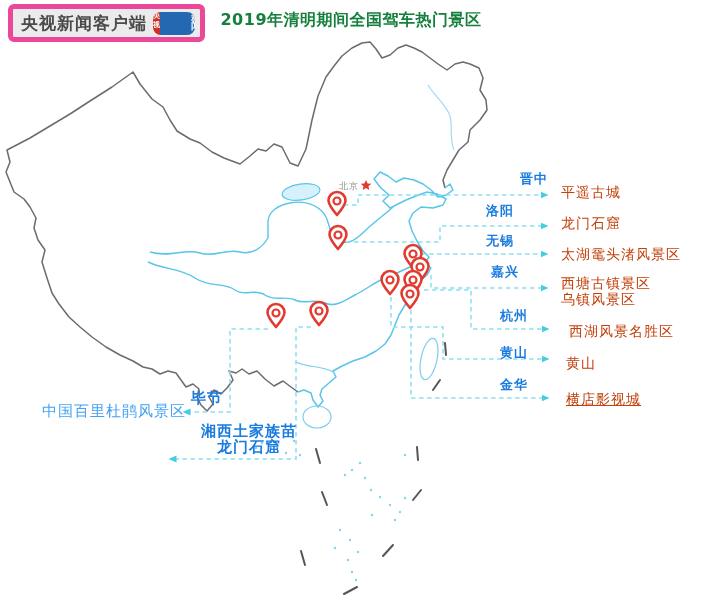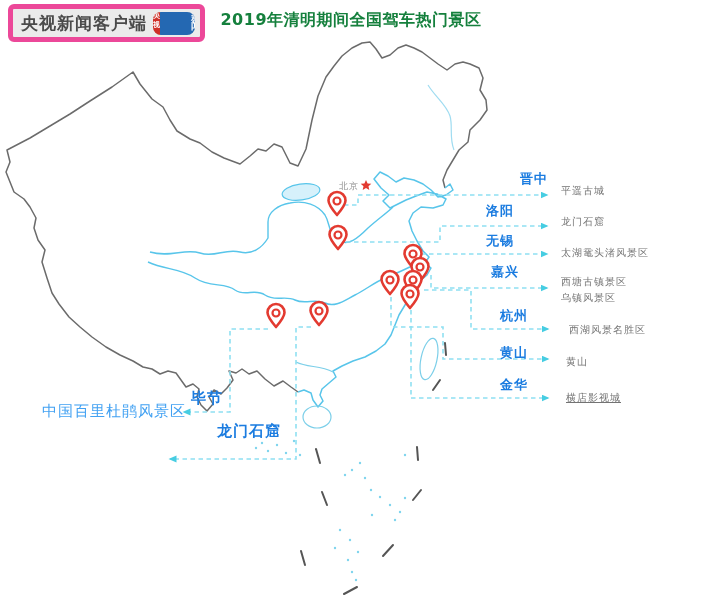--- a/index.html
+++ b/index.html
@@ -17,21 +17,21 @@
         box-shadow:0 0 0 1px #c9c9c9 inset;}
   .logo .l1{flex:3;background:#cf2f27;color:#fff;font-size:7px;font-weight:bold;line-height:9px;text-align:center;}
   .logo .l2{flex:2;background:#2468b2;color:#fff;font-size:10px;font-weight:bold;line-height:9px;text-align:center;padding-left:31px;}
   .title{
     position:absolute;left:0;right:0;top:10px;text-align:center;
     font-size:16px;font-weight:bold;color:#15803d;letter-spacing:0.5px;
   }
   .lbl{position:absolute;white-space:nowrap;}
   .city-r{font-size:13px;font-weight:bold;color:#1b7ce0;letter-spacing:1px;}
   .city-l{font-size:15px;font-weight:bold;color:#1b7ce0;letter-spacing:1px;}
-  .scenic-r{font-size:10px;color:#737373;letter-spacing:1px;}
+  .scenic-r{font-size:14px;color:#c2410c;letter-spacing:1px;}
   .scenic-l{font-size:15px;color:#42a1f2;letter-spacing:1px;}
   .xiangxi{white-space:normal;text-align:center;width:112px;line-height:16px;}
   .bj{font-size:9px;color:#8d8d8d;letter-spacing:1px;}
 </style>
 </head>
 <body>
 
 <div class="canvas">
 
   <svg width="702" height="606" viewBox="0 0 702 606">
@@ -153,16 +153,17 @@
   <div class="lbl scenic-r" style="left:561px;top:246px;">太湖鼋头渚风景区</div>
   <div class="lbl scenic-r" style="left:561px;top:275px;">西塘古镇景区</div>
   <div class="lbl scenic-r" style="left:561px;top:291px;">乌镇风景区</div>
   <div class="lbl scenic-r" style="left:569px;top:323px;">西湖风景名胜区</div>
   <div class="lbl scenic-r" style="left:566px;top:355px;">黄山</div>
   <div class="lbl scenic-r" style="left:566px;top:391px;text-decoration:underline;">横店影视城</div>
 
   <div class="lbl city-l" style="left:191px;top:389px;">毕节</div>
   <div class="lbl scenic-l" style="left:42px;top:402px;">中国百里杜鹃风景区</div>
   <div class="lbl city-l xiangxi" style="left:193px;top:423px;">
+    <div>湘西土家族苗</div>
     <div>龙门石窟</div>
   </div>
 
 </div>
 
 </body></html>

